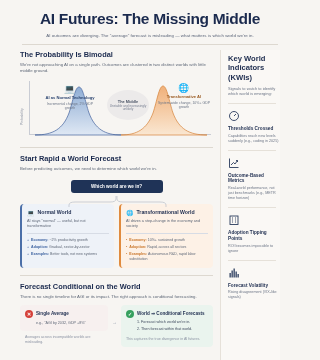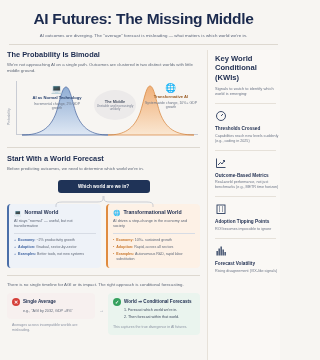--- a/index.html
+++ b/index.html
@@ -3,21 +3,21 @@
 <meta charset="utf-8">
 <style>
   * { box-sizing: border-box; margin: 0; padding: 0; }
   html, body { width: 288px; height: 360px; }
   body {
     font-family: "Liberation Sans", sans-serif;
     background: #f7f5f2;
     color: #1e2d4f;
     overflow: hidden;
   }
-  .page { width: 288px; height: 360px; position: relative; padding: 6px 8px 0 7px; }
+  .page { width: 288px; height: 360px; position: relative; padding: 6px 8px 0 20px; }
 
   
   .title {
     text-align: center;
     font-size: 15.5px;
     font-weight: bold;
     letter-spacing: -0.3px;
     color: #1b2a4e;
     margin-top: 4px;
   }
@@ -169,21 +169,21 @@
               <div class="nm">Transformative AI</div>
               <div class="ds">System-wide change, 10%+ GDP growth</div>
             </div>
           </div>
         </div>
       </div>
 
       <div class="hrule" style="margin:6px 0 6px 0;"></div>
 
       <div>
-        <div class="sec-h">Start With a World Forecast</div>
+        <div class="sec-h">Start Rapid a World Forecast</div>
         <div class="sec-s">Before predicting outcomes, we need to determine which world we're in.</div>
 
         <div class="node">Which world are we in?</div>
 
         <div class="connector">
           <svg width="193" height="11" viewBox="0 0 193 11">
             <path d="M96,0 L96,3 Q96,6 90,6 L55,6 Q49,6 49,9 L49,11" fill="none" stroke="#b9bfc9" stroke-width="0.7"></path>
             <path d="M97,0 L97,3 Q97,6 103,6 L140,6 Q146,6 146,9 L146,11" fill="none" stroke="#b9bfc9" stroke-width="0.7"></path>
           </svg>
         </div>
@@ -237,20 +237,21 @@
               <span class="txt">Autonomous R&amp;D, rapid labor substitution</span></span>
             </div>
           </div>
 
         </div>
       </div>
 
       <div class="hrule" style="margin:7px 0 6px 0;"></div>
 
       <div>
+        <div class="sec-h">Forecast Conditional on the World</div>
         <div class="sec-s">There is no single timeline for AGI or its impact. The right approach is conditional forecasting.</div>
 
         <div class="cond-cards">
 
           <div>
             <div class="ccard bad">
               <div class="hd">
                 <span class="badge red">✕</span>
                 <span class="tt">Single Average</span>
               </div>
@@ -275,21 +276,21 @@
             </div>
           </div>
 
         </div>
       </div>
 
     </div>
 
     <div class="right">
       <div class="side">
-        <div class="side-h">Key World Conditional (KWIs)</div>
+        <div class="side-h">Key World Indicators (KWIs)</div>
         <div class="side-s">Signals to watch to identify which world is emerging:</div>
 
         <div class="side-div"></div>
         <div class="kwi">
           <div class="ic">
             <svg width="12" height="12" viewBox="0 0 24 24" fill="none" stroke="#2b3c5e" stroke-width="1.8">
               <circle cx="12" cy="12" r="9"></circle>
                 <path d="M12 12 L16 8"></path>
             </svg>
           </div>

